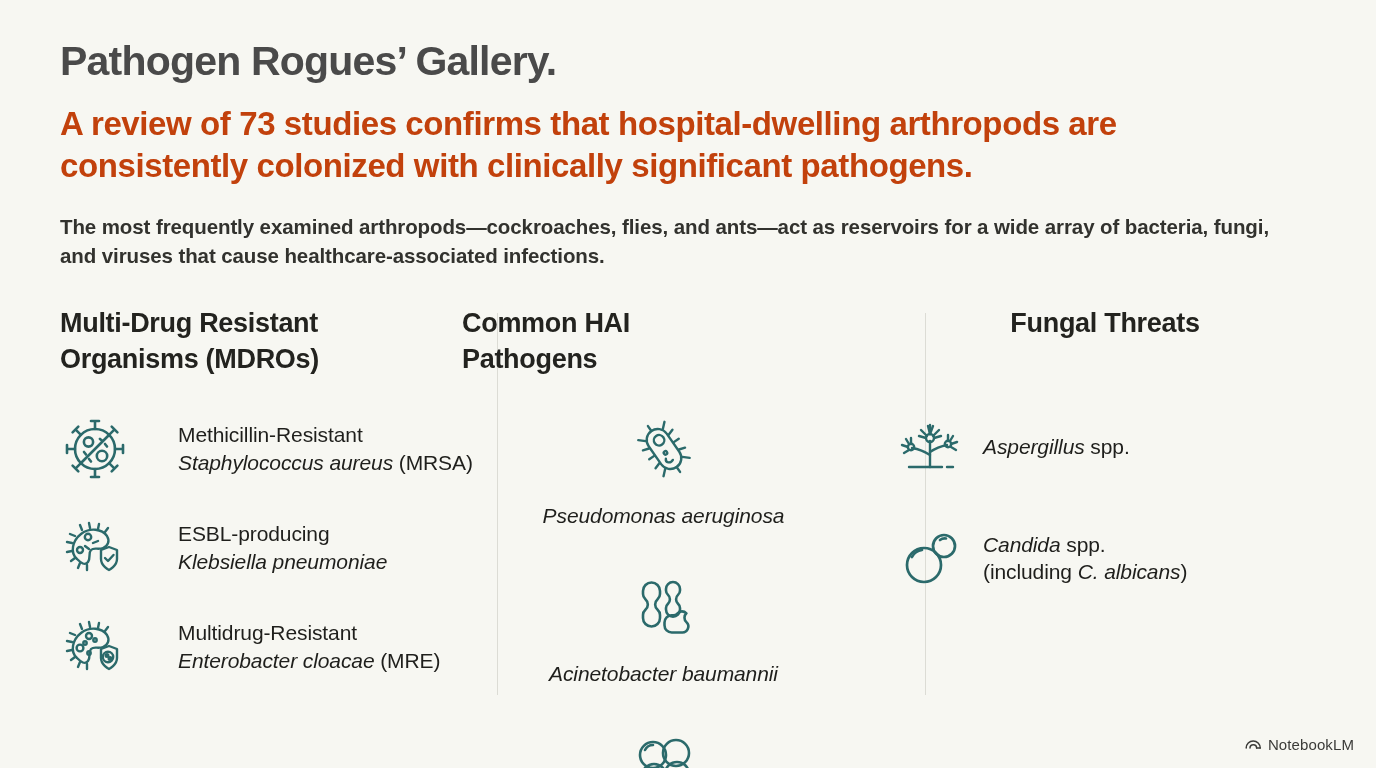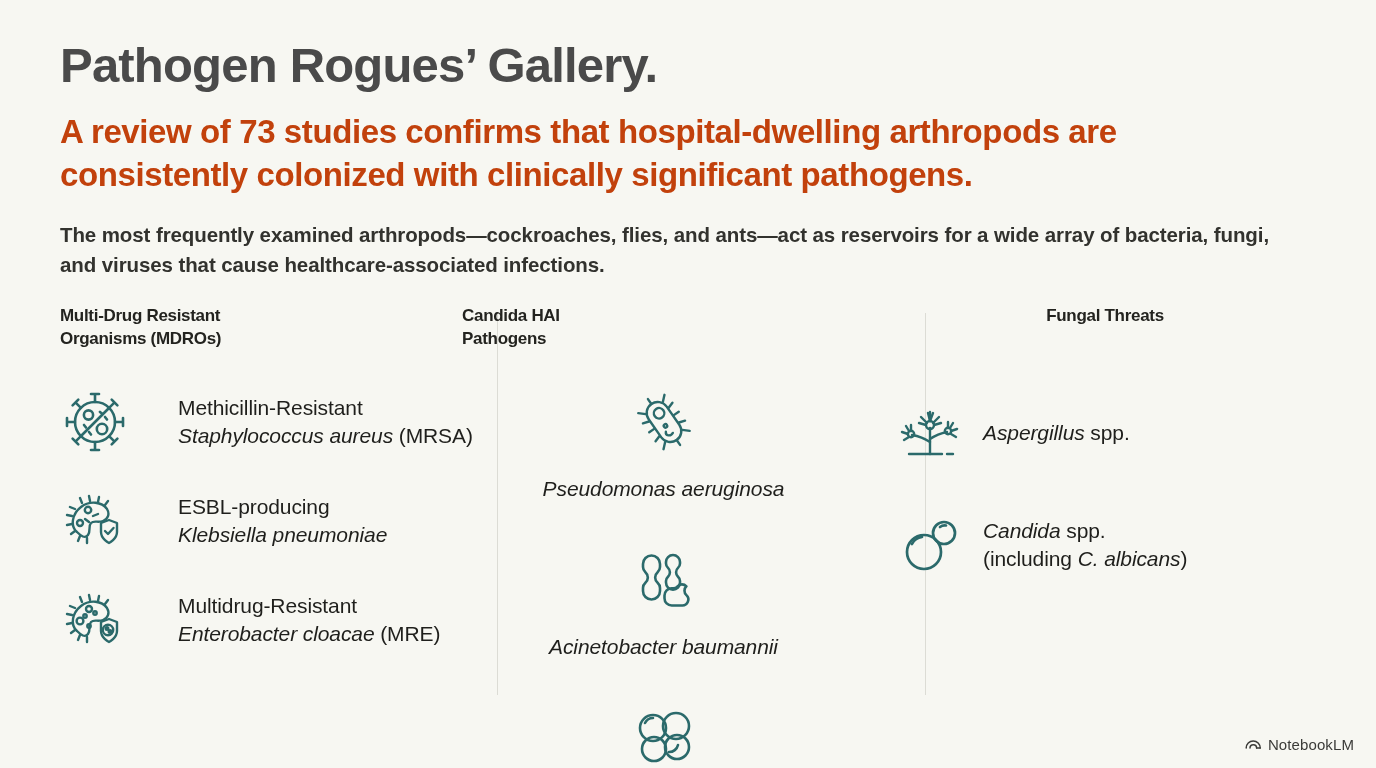--- a/index.html
+++ b/index.html
@@ -22,21 +22,21 @@
     box-sizing: border-box;
     padding: 0;
   }
 
   
   .header {
     padding: 40px 60px 0 60px;
   }
 
   .title {
-    font-size: 49px;
+    font-size: 41px;
     font-weight: 700;
     color: #4a4a4a;
     letter-spacing: -0.8px;
     line-height: 1.05;
     margin: 0 0 20px 0;
     white-space: nowrap;
   }
 
   .subtitle {
     font-size: 33px;
@@ -80,21 +80,21 @@
     position: absolute;
     top: 8px;
     width: 1px;
     height: 382px;
     background: #dcdcd5;
   }
   .divider.d1 { left: 497px; }
   .divider.d2 { left: 925px; }
 
   .col-head {
-    font-size: 17px;
+    font-size: 27px;
     font-weight: 700;
     color: #23231f;
     line-height: 1.35;
     letter-spacing: -0.3px;
     margin: 0 0 36px 0;
     white-space: pre-line;
   }
   .col-2 .col-head { margin-bottom: 36px; }
   .col-3 .col-head { margin-bottom: 70px; text-align: center; }
 
@@ -258,21 +258,21 @@
           <span class="item-text">
             <span class="ln">Multidrug-Resistant</span>
             <span class="ln"><i>Enterobacter cloacae</i><span> (MRE)</span></span>
           </span>
         </div>
 
       </div>
     </div>
 
     <div class="col col-2">
-      <div class="col-head">Candida HAI
+      <div class="col-head">Common HAI
 Pathogens</div>
       <div class="items">
 
         <div class="item">
           <span class="icon">
             <svg width="62" height="62" viewBox="0 0 62 62" fill="none" stroke="#2b6a6b" stroke-width="2.4" stroke-linecap="round" stroke-linejoin="round">
               <g transform="rotate(-35 31 31)">
                 <rect x="20" y="9" width="22" height="44" rx="11"></rect>
                 <line x1="31" y1="9" x2="31" y2="3"></line>
                 <line x1="20.5" y1="14" x2="15" y2="9"></line>

